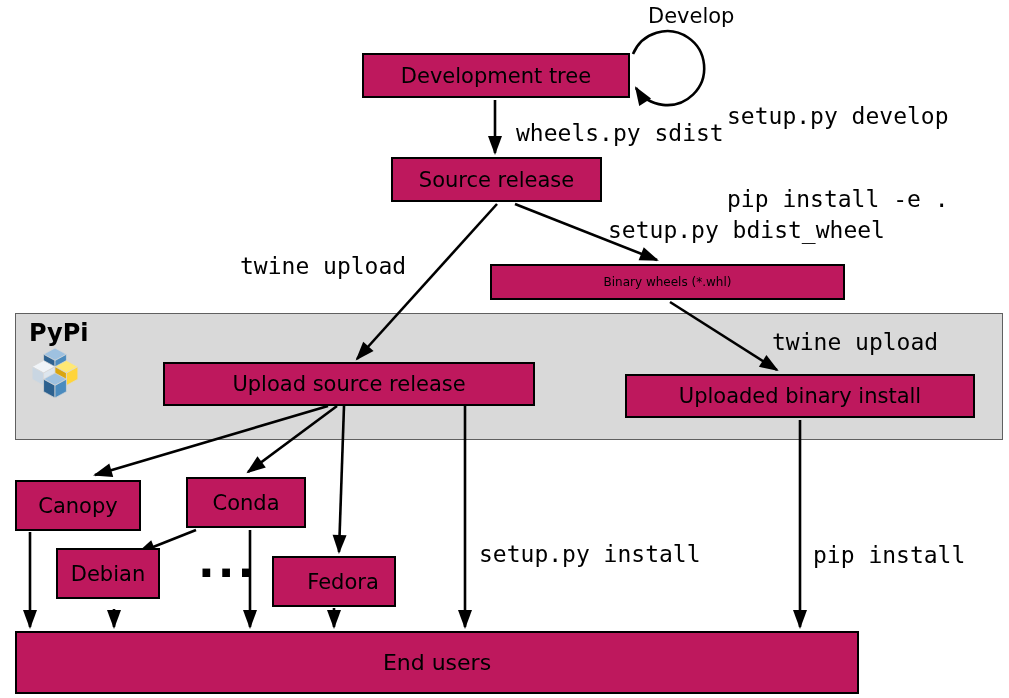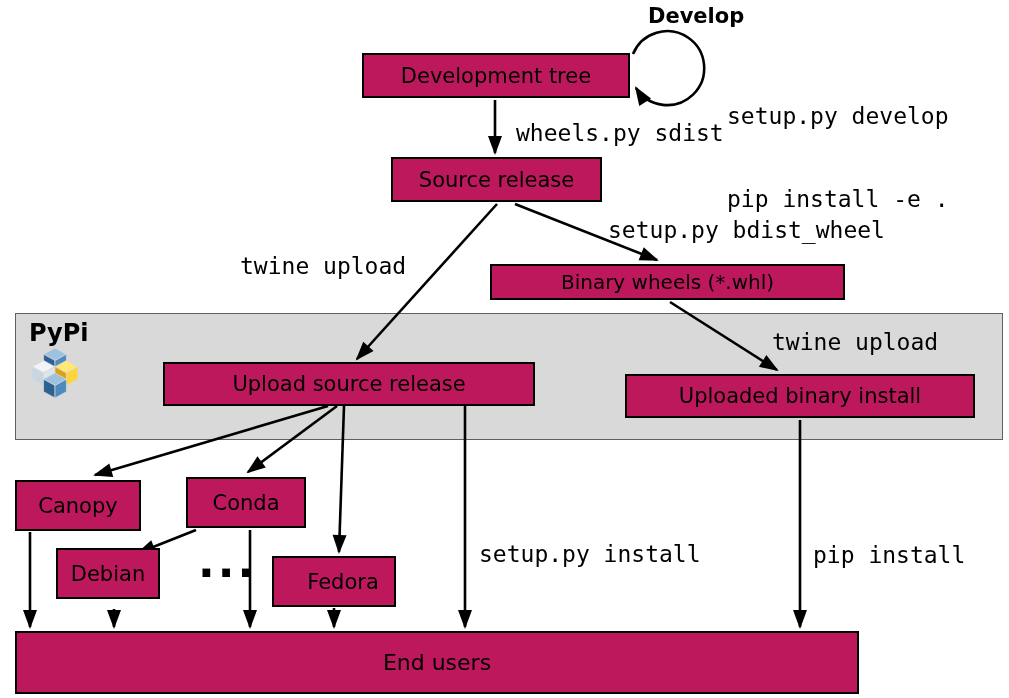--- a/index.html
+++ b/index.html
@@ -80,32 +80,32 @@
     <line x1="196" y1="530" x2="138" y2="553" stroke="#000" stroke-width="2.6" marker-end="url(#ah)"></line>
     <line x1="250" y1="530" x2="250" y2="627" stroke="#000" stroke-width="2.6" marker-end="url(#ah)"></line>
     <line x1="30" y1="532" x2="30" y2="627" stroke="#000" stroke-width="2.6" marker-end="url(#ah)"></line>
     <line x1="114" y1="609" x2="114" y2="627" stroke="#000" stroke-width="2.6" marker-end="url(#ah)"></line>
     <line x1="334" y1="608" x2="334" y2="627" stroke="#000" stroke-width="2.6" marker-end="url(#ah)"></line>
     <line x1="800" y1="420" x2="800" y2="627" stroke="#000" stroke-width="2.6" marker-end="url(#ah)"></line>
   </svg>
 
   <div class="node" style="left:362px;top:53px;width:268px;height:45px;">Development tree</div>
   <div class="node" style="left:391px;top:157px;width:211px;height:45px;">Source release</div>
-  <div class="node" style="left:490px;top:264px;width:355px;height:36px;font-size:20px;">Binary wheels (*.whl)</div>
+  <div class="node" style="left:490px;top:264px;width:355px;height:36px;font-size:12px;">Binary wheels (*.whl)</div>
   <div class="node" style="left:163px;top:362px;width:372px;height:44px;">Upload source release</div>
   <div class="node" style="left:625px;top:374px;width:350px;height:44px;">Uploaded binary install</div>
   <div class="node" style="left:15px;top:480px;width:126px;height:51px;">Canopy</div>
   <div class="node" style="left:186px;top:477px;width:120px;height:51px;">Conda</div>
   <div class="node" style="left:56px;top:548px;width:104px;height:51px;">Debian</div>
   <div class="node" style="left:272px;top:556px;width:124px;height:51px;padding-left:18px;">Fedora</div>
   <div class="node" style="left:15px;top:631px;width:844px;height:63px;font-size:22px;">End users</div>
 
   <div class="ellipsis" style="left:198px;top:536px;">...</div>
 
-  <div class="slabel" style="left:648px;top:4px;font-weight:bold;">Develop</div>
+  <div class="slabel" style="left:648px;top:4px;">Develop</div>
   <div class="elabel" style="left:727px;top:49px;">
     <div class="cmdline">setup.py develop</div>
     <div class="cmdline">pip install -e .</div>
   </div>
   <div class="elabel" style="left:516px;top:120px;">wheels.py sdist</div>
   <div class="elabel" style="left:240px;top:253px;">twine upload</div>
   <div class="elabel" style="left:608px;top:217px;">setup.py bdist_wheel</div>
   <div class="elabel" style="left:772px;top:329px;">twine upload</div>
   <div class="elabel" style="left:479px;top:541px;">setup.py install</div>
   <div class="elabel" style="left:813px;top:542px;">pip install</div>

